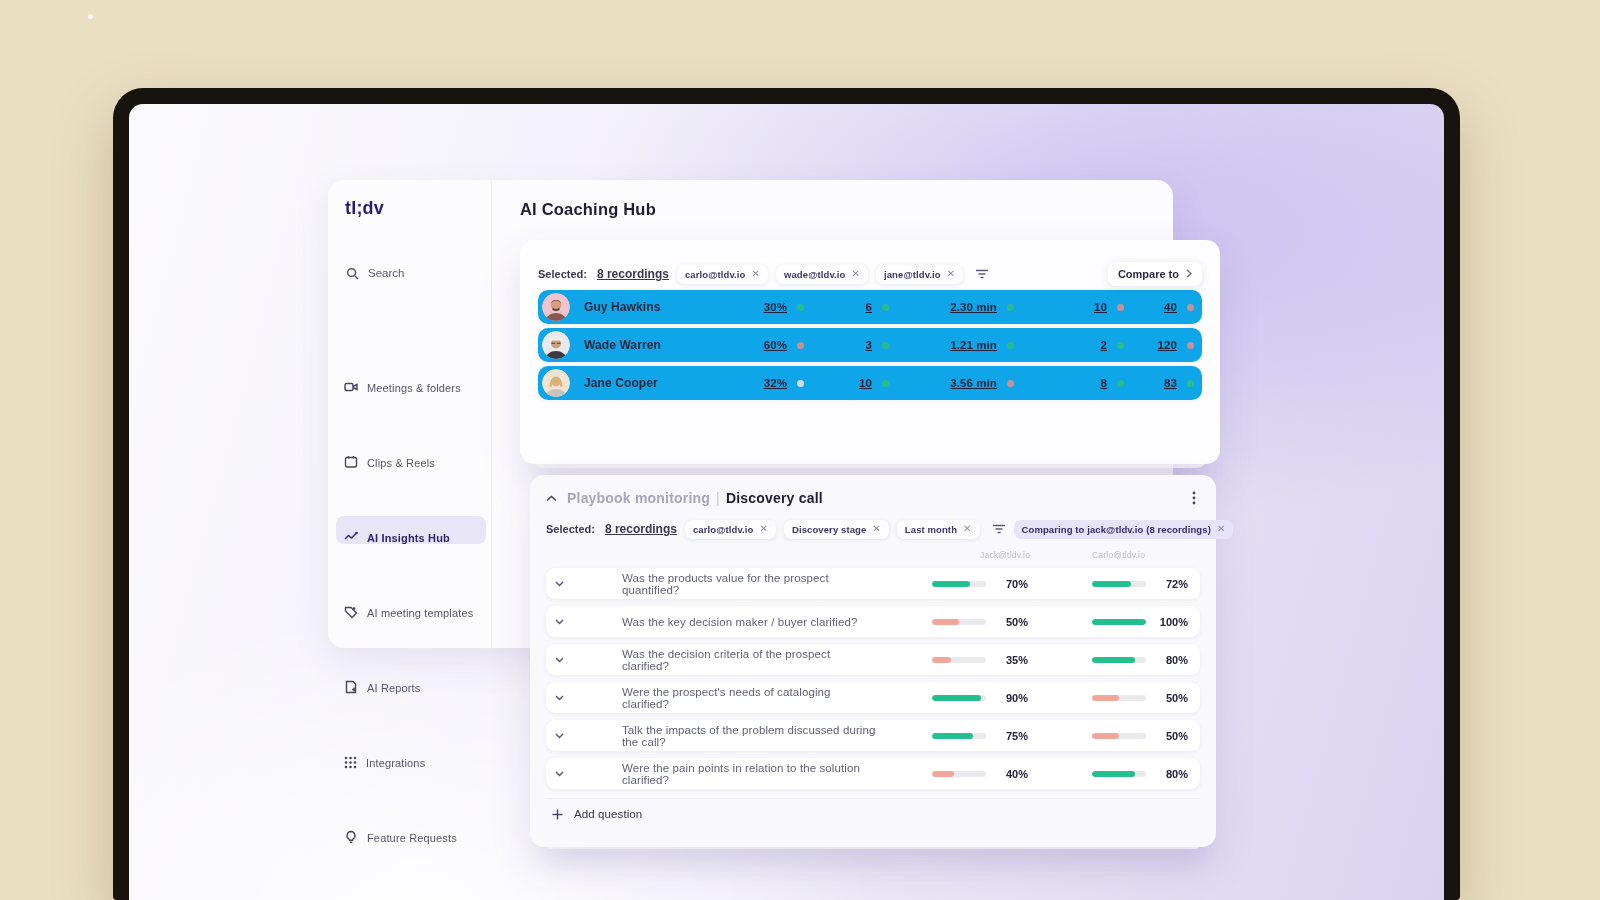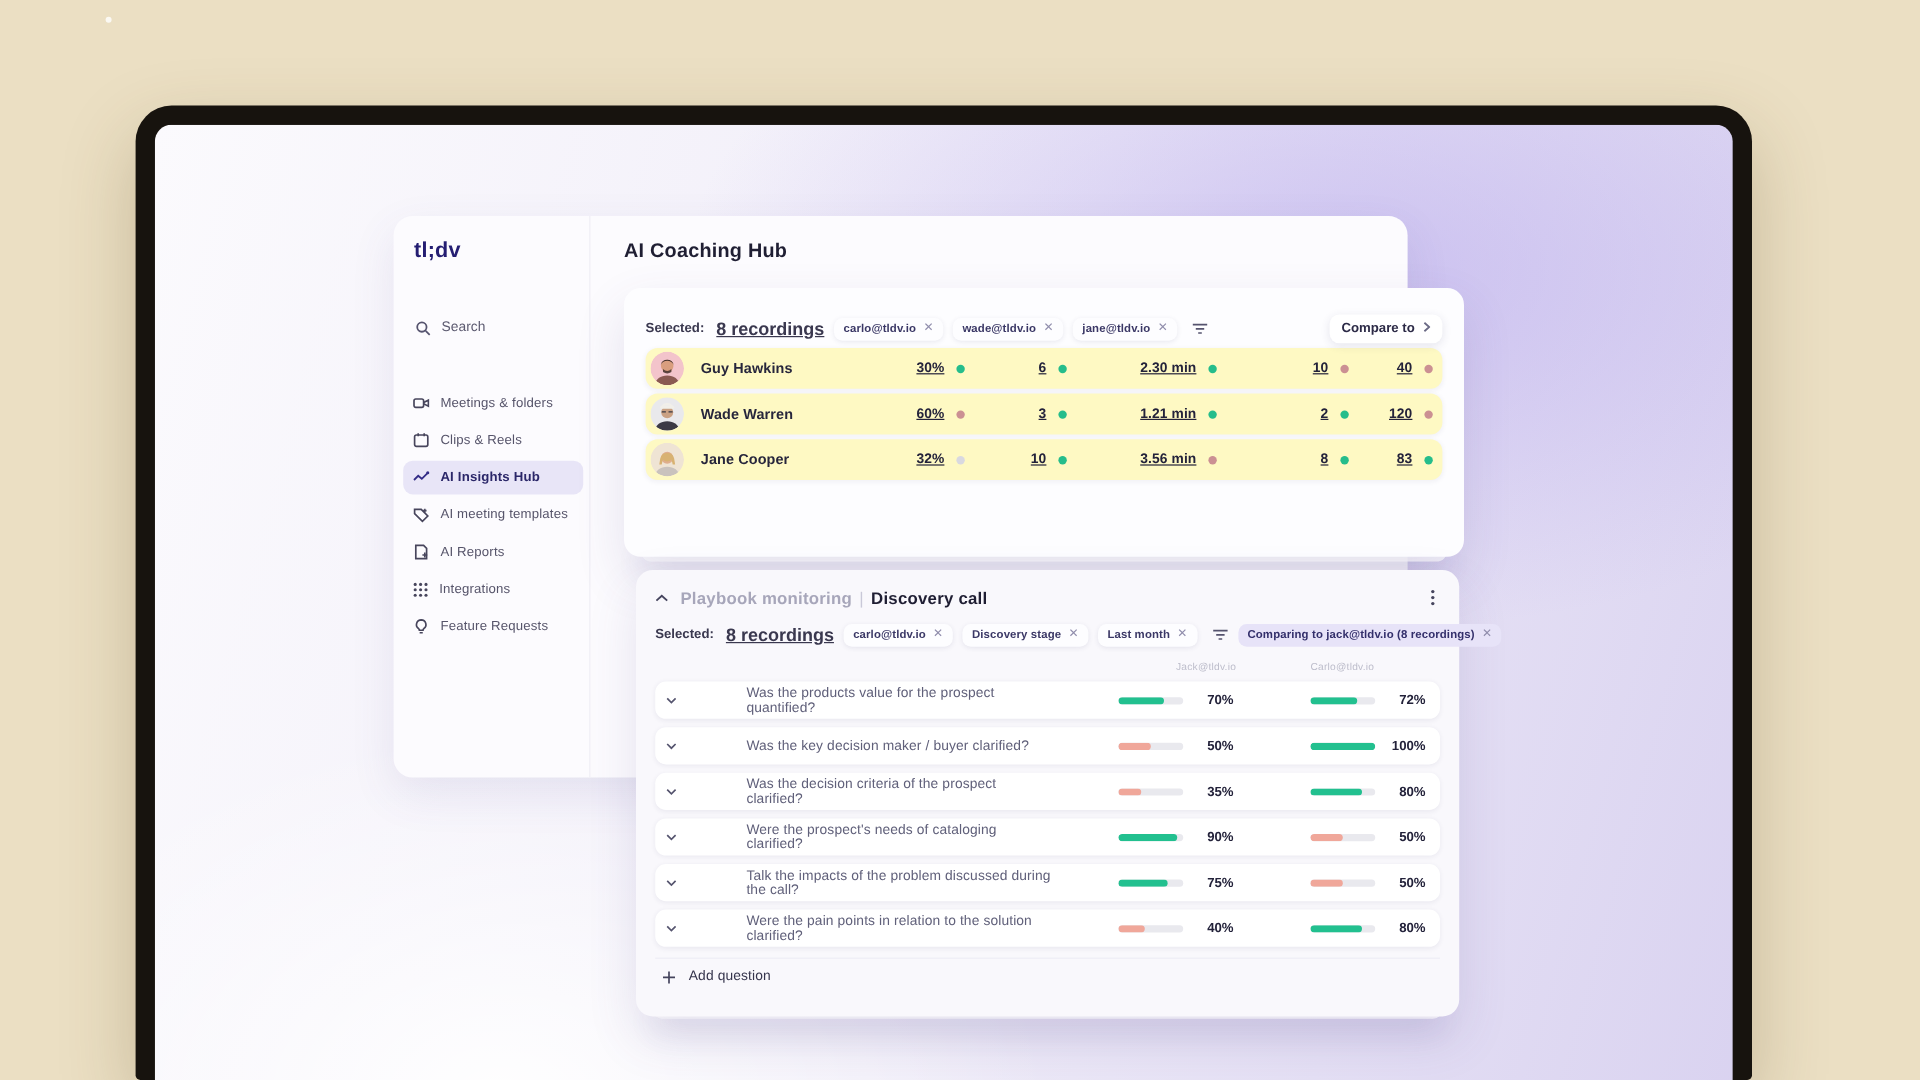--- a/index.html
+++ b/index.html
@@ -36,22 +36,22 @@
     border-right:1px solid #efeef5;box-sizing:border-box;
   }
   .logo{position:absolute;left:17px;top:18px;font-size:18px;font-weight:800;color:#241d72;letter-spacing:.2px;}
   .search-row{
     position:absolute;left:10px;top:80px;width:144px;height:26px;border-radius:8px;
     display:flex;align-items:center;gap:9px;padding-left:8px;box-sizing:border-box;
     color:#5c5a70;font-size:11.5px;cursor:pointer;
   }
   .nav{position:absolute;left:8px;top:142px;width:150px;display:flex;flex-direction:column;gap:3px;}
   .nav-item{
-    display:flex;align-items:center;gap:9px;height:28px;padding:0 8px;border-radius:8px;
-    color:#56546a;font-size:11px;letter-spacing:.15px;cursor:pointer;
+    display:flex;align-items:flex-end;gap:9px;height:28px;padding:0 8px;border-radius:8px;
+    color:#56546a;font-size:11px;letter-spacing:.15px;cursor:pointer;margin-top:44px;
   }
   .nav-item .icon{color:#47455c;display:flex;}
   .nav-item.active{background:#e8e5f7;color:#2b2769;font-weight:700;}
   .nav-item.active .icon{color:#332c86;}
   .page-title{position:absolute;left:192px;top:20px;font-size:16.5px;font-weight:600;color:#1f1e33;letter-spacing:.2px;}
 
   .icon{display:inline-flex;align-items:center;justify-content:center;}
   .icon svg{display:block;}
 
   
@@ -66,42 +66,42 @@
 
   .card-head{display:flex;align-items:center;gap:10px;height:20px;}
   .card-title{font-size:14px;font-weight:600;color:#1f1e33;letter-spacing:.2px;}
   .card-title .muted{color:#a7a6ba;font-weight:600;}
   .card-title .pipe{color:#c9c8d8;margin:0 6px;font-weight:400;}
   .kebab{margin-left:auto;color:#46455e;cursor:pointer;padding:2px 4px;}
   .chev-btn{color:#46455e;cursor:pointer;display:flex;}
 
   .filter-row{display:flex;align-items:center;gap:8px;margin-top:9px;height:24px;}
   .selected-lbl{font-size:11px;font-weight:600;color:#3a384f;white-space:nowrap;}
-  .selected-link{font-size:15px;font-weight:600;color:#3a384f;text-decoration:underline;cursor:pointer;margin-left:2px;white-space:nowrap;}
+  .selected-link{font-size:12px;font-weight:600;color:#3a384f;text-decoration:underline;cursor:pointer;margin-left:2px;white-space:nowrap;}
   .chip{
     display:inline-flex;align-items:center;gap:6px;background:#fdfdff;border-radius:7px;
     padding:4px 8px;font-size:9.5px;font-weight:700;color:#3b3866;letter-spacing:.1px;
     box-shadow:0 1px 4px rgba(50,48,100,.10);cursor:pointer;white-space:nowrap;
   }
   .chip .x{color:#8f8cab;font-size:10px;font-weight:400;cursor:pointer;line-height:1;}
   .chip.compare-chip{background:#e7e3f8;color:#332f6b;box-shadow:none;margin-left:auto;text-align:center;}
   .filter-ic{color:#55536e;cursor:pointer;margin-left:4px;display:flex;}
   .compare-btn{
     margin-left:auto;display:inline-flex;align-items:center;gap:7px;background:#ffffff;
     border-radius:8px;padding:6px 10px;font-size:11px;font-weight:700;color:#2d2b47;
     box-shadow:0 2px 8px rgba(50,48,100,.12);cursor:pointer;white-space:nowrap;
   }
   .compare-btn .arr{color:#6b6a85;}
 
   
   .s-grid{display:grid;grid-template-columns:40px 140px 100px 85px 125px 110px 64px;align-items:center;}
   .s-cols{margin-top:9px;height:12px;}
   .s-col-lbl{font-size:8.5px;color:#bdbdcb;text-align:right;padding-right:24px;white-space:nowrap;overflow:hidden;letter-spacing:.1px;}
   .s-col-lbl.last{padding-right:10px;}
-  .s-row{height:34px;margin-top:4px;background:#fef9c3;border-radius:10px;box-shadow:0 1px 4px rgba(40,40,80,.06);cursor:pointer;}
+  .s-row{height:34px;margin-top:4px;background:#0ea5e9;border-radius:10px;box-shadow:0 1px 4px rgba(40,40,80,.06);cursor:pointer;}
   .s-avatar{width:28px;height:28px;margin-left:4px;border-radius:50%;overflow:hidden;}
   .s-name{font-size:12px;font-weight:600;color:#27263c;padding-left:6px;letter-spacing:.1px;}
   .metric{display:flex;align-items:center;justify-content:flex-end;gap:10px;padding-right:14px;}
   .metric.last{padding-right:8px;}
   .m-val{font-size:11.5px;font-weight:700;color:#23223a;letter-spacing:.1px;text-decoration:underline;}
   .dot{width:7px;height:7px;border-radius:50%;background:var(--neutral,#d9d9e0);}
   .dot[data-tone="green"]{background:var(--positive,#25bd8b);}
   .dot[data-tone="red"]{background:var(--negative,#cf9193);}
   .dot[data-tone="gray"]{background:var(--neutral,#d9d9e0);}
 

